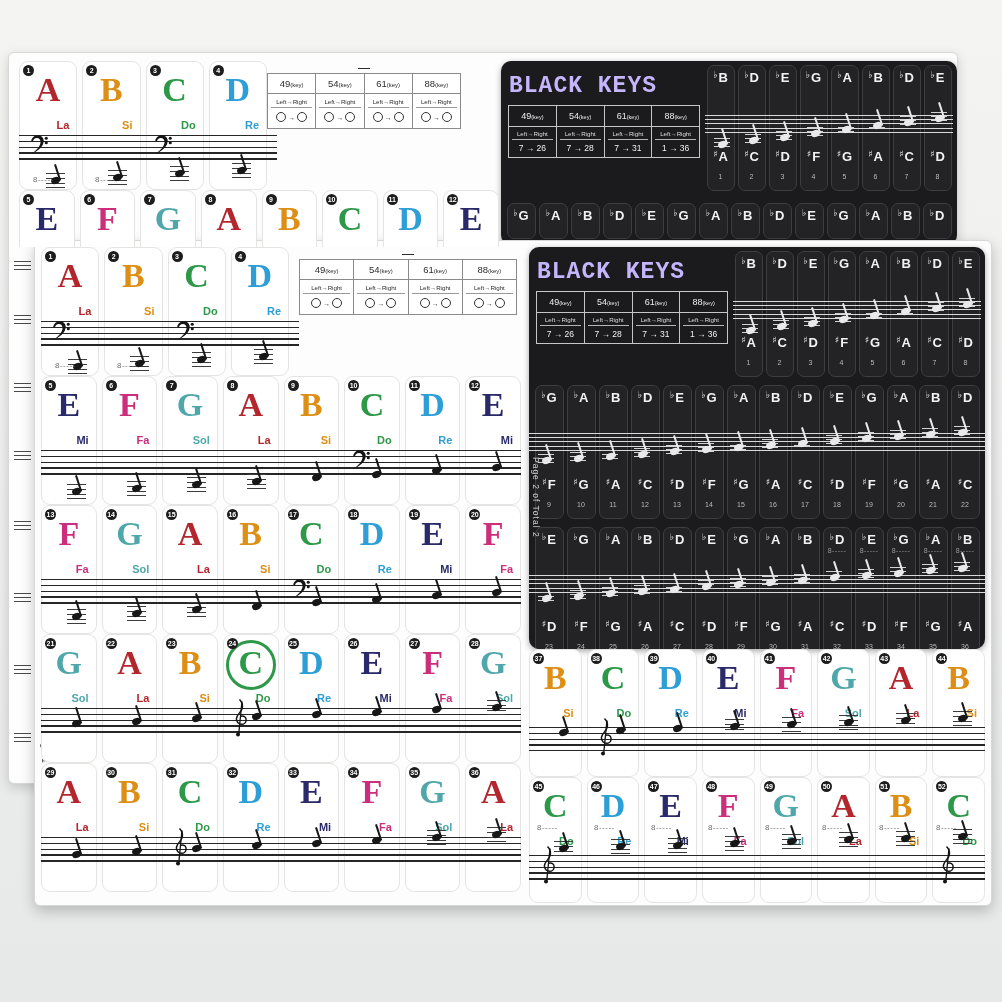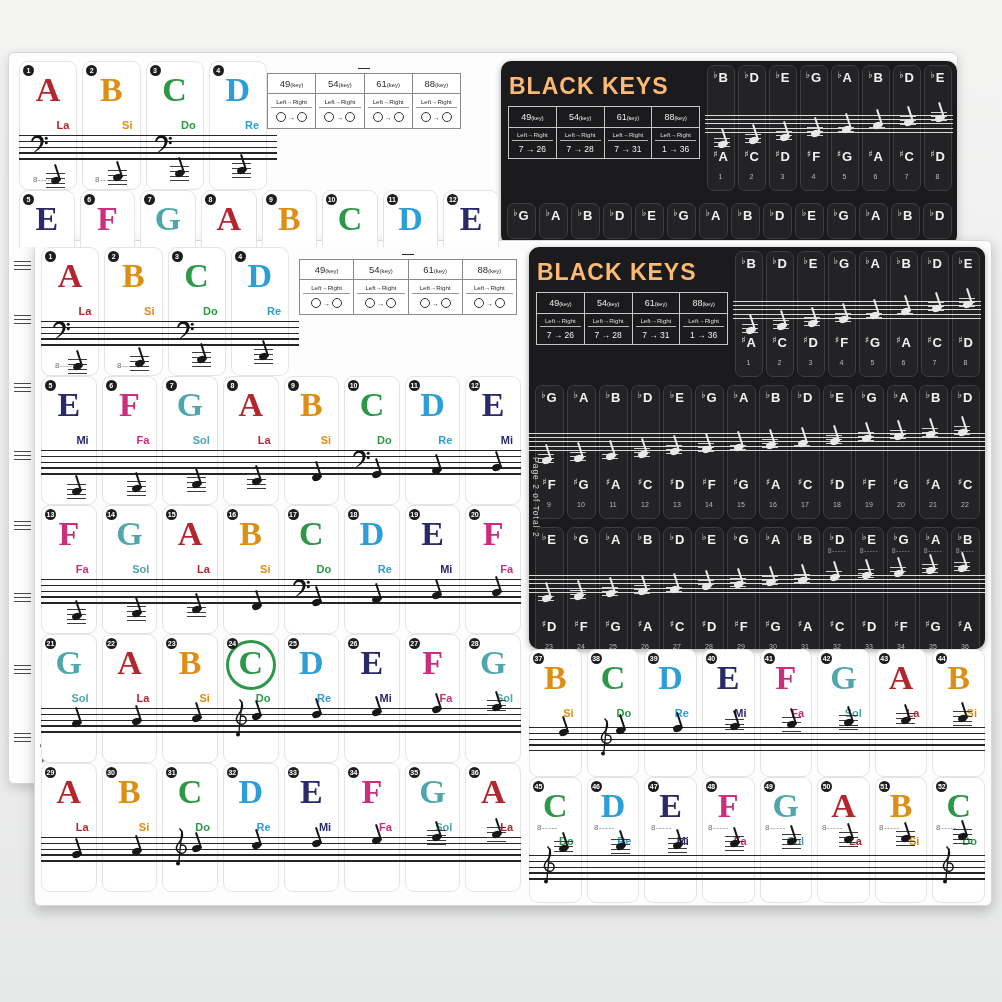--- a/index.html
+++ b/index.html
@@ -62,22 +62,22 @@
   .wp-circ{display:flex;justify-content:center;align-items:center;gap:2px;padding:4px 0 6px;}
   .ring-ic{width:8px;height:8px;border:1.2px solid #333;border-radius:50%;display:inline-block;}
   .wp-arrow{font-size:7px;color:#333;}
 
   
   .bpanel{background:#1b1b1d;border-radius:10px;box-shadow:0 2px 6px rgba(0,0,0,.35);overflow:hidden;}
   .back .bpanel{position:absolute;left:492px;top:8px;width:456px;height:184px;}
   .front-b{position:relative;width:456px;height:402px;}
   .b-sec1{position:relative;height:134px;}
   .b-head{position:absolute;left:0;top:0;width:204px;height:134px;}
-  .b-title{margin:12px 0 6px 8px;font-family:Liberation Sans, sans-serif;font-weight:700;font-size:23px;
-           letter-spacing:1px;color:#fdba74;}
+  .b-title{margin:12px 0 6px 8px;font-family:Liberation Mono, monospace;font-weight:700;font-size:23px;
+           letter-spacing:1px;color:#c4b5fd;}
   .bp-table{display:flex;border:1px solid #c6c6c6;margin-left:7px;width:190px;}
   .bp-col{flex:1;}
   .bp-col + .bp-col{border-left:1px solid #c6c6c6;}
   .bp-sz{height:20px;line-height:20px;font-size:9px;color:#ececec;text-align:center;border-bottom:1px solid #c6c6c6;}
   .bp-sz i{font-style:normal;font-size:5.5px;}
   .bp-lr{font-size:6.2px;color:#dcdcdc;text-align:center;margin:3px 3px 0;padding-bottom:2px;border-bottom:1px solid #b5b5b5;}
   .bp-rng{font-size:8.5px;color:#f0f0f0;text-align:center;padding:3px 0 4px;}
   .b-keys{position:absolute;left:204px;right:4px;top:4px;bottom:4px;display:flex;}
   .b-sec{position:relative;height:134px;display:flex;padding:4px;}
   .b-flats{position:absolute;left:4px;right:4px;top:142px;height:36px;display:flex;}

